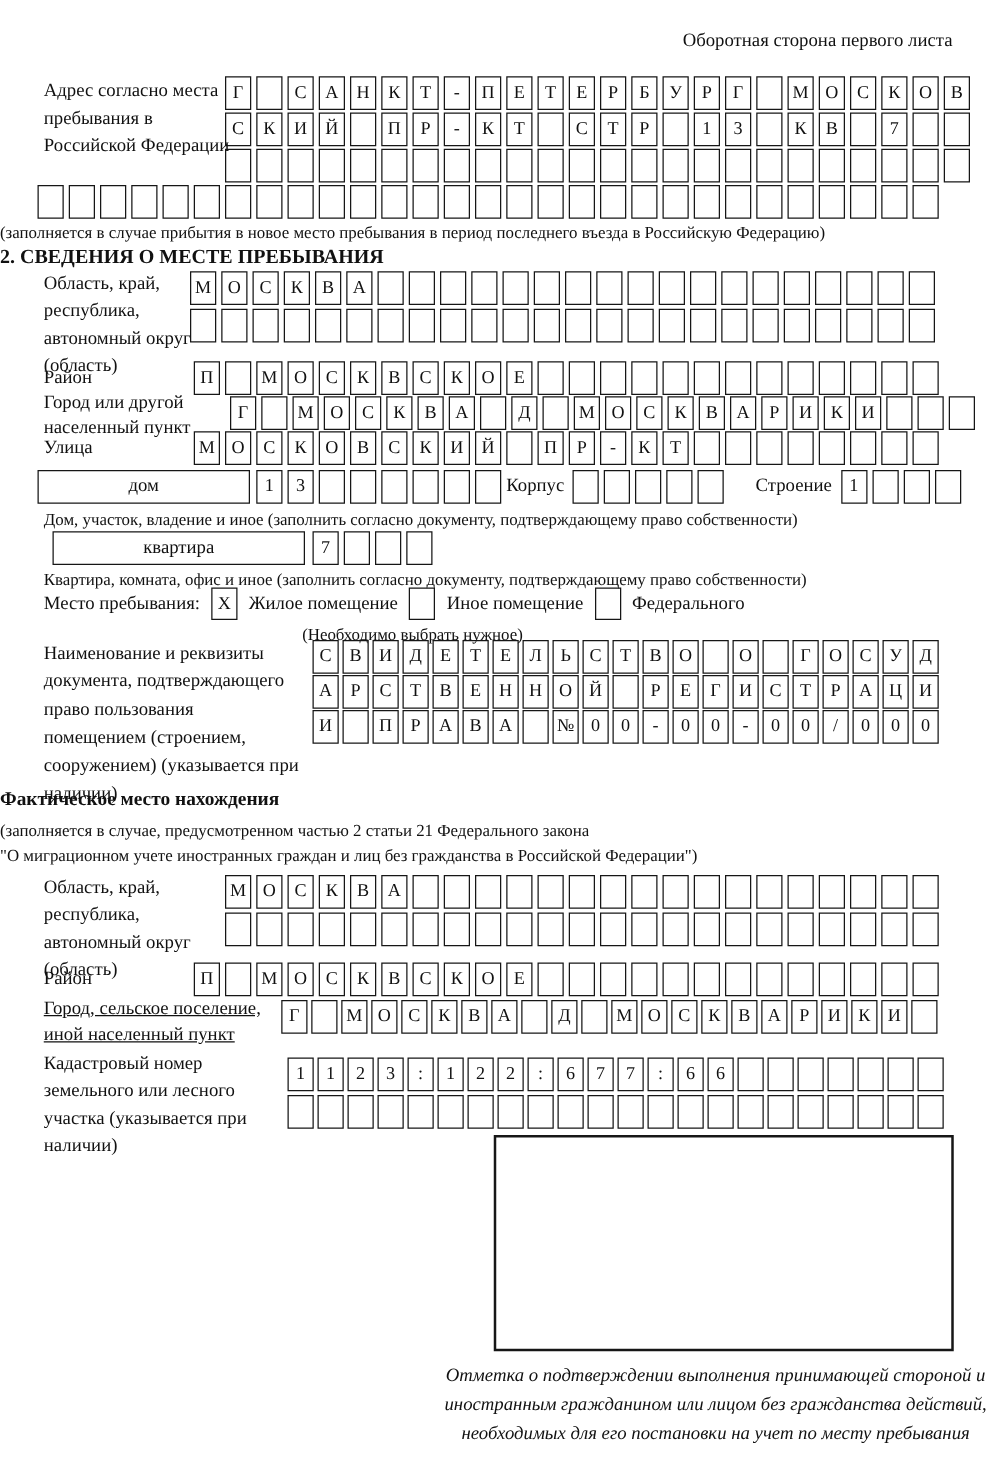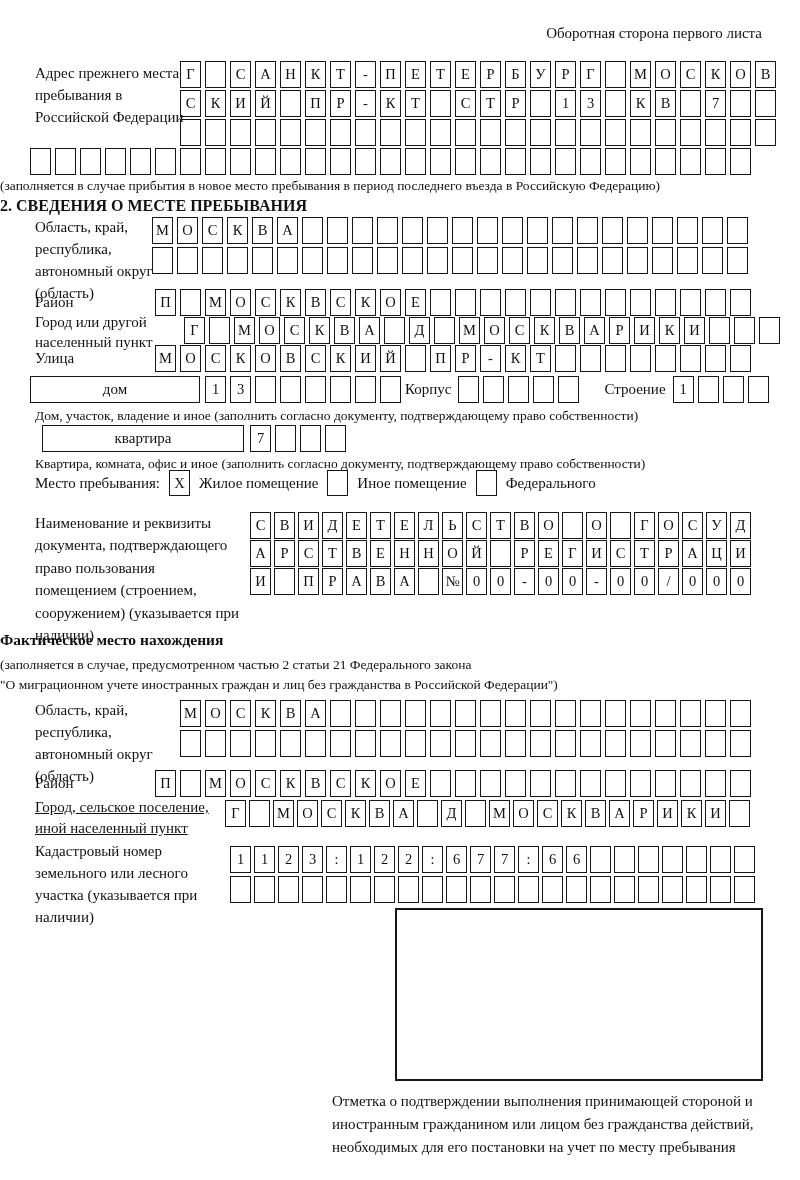--- a/index.html
+++ b/index.html
@@ -35,21 +35,21 @@
   .stay-row{display:flex;align-items:center;gap:9px;}
   .conf-box{box-sizing:border-box;border:2px solid #161616;background:#fff;}
 </style>
 </head>
 <body>
 
 <div id="page">
 
   <div class="abs flabel" style="top:22px;right:38px;">Оборотная сторона первого листа</div>
 
-  <div class="abs flabel" style="left:35px;top:62px;width:150px;">Адрес прежнего места пребывания в Российской Федерации</div>
+  <div class="abs flabel" style="left:35px;top:62px;width:150px;">Адрес согласно места пребывания в Российской Федерации</div>
   <div class="abs cells" style="left:180px;top:61px;">
       <span class="c">Г</span>
       <span class="c"></span>
       <span class="c">С</span>
       <span class="c">А</span>
       <span class="c">Н</span>
       <span class="c">К</span>
       <span class="c">Т</span>
       <span class="c">-</span>
       <span class="c">П</span>
@@ -332,20 +332,21 @@
         <span class="c"></span>
         <span class="c"></span>
       </div>
   </div>
   <div class="abs cap" style="left:35px;top:456px;">Квартира, комната, офис и иное (заполнить согласно документу, подтверждающему право собственности)</div>
 
   <div class="abs stay-row" style="left:35px;top:470px;">
     <span class="optlab">Место пребывания:</span>
     <span style="display:contents;"><span class="chk">X</span><span class="optlab">Жилое помещение</span><span class="chk"></span><span class="optlab">Иное помещение</span><span class="chk"></span><span class="optlab">Федерального</span></span>
   </div>
+  <div class="abs cap" style="left:150px;top:500px;width:360px;text-align:center;">(Необходимо выбрать нужное)</div>
 
   <div class="abs flabel" style="left:35px;top:512px;width:205px;line-height:22.4px;">Наименование и реквизиты документа, подтверждающего право пользования помещением (строением, сооружением) (указывается при наличии)</div>
   <div class="abs cells t" style="left:250px;top:512px;">
       <span class="c">С</span>
       <span class="c">В</span>
       <span class="c">И</span>
       <span class="c">Д</span>
       <span class="c">Е</span>
       <span class="c">Т</span>
       <span class="c">Е</span>
@@ -565,15 +566,15 @@
       <span class="c"></span>
       <span class="c"></span>
       <span class="c"></span>
       <span class="c"></span>
       <span class="c"></span>
       <span class="c"></span>
       <span class="c"></span>
     </div>
 
   <div class="abs conf-box" style="left:395px;top:908px;width:368px;height:173px;"></div>
-  <div class="abs flabel" style="left:332px;top:1090px;width:445px;line-height:23px;">Отметка о подтверждении выполнения принимающей стороной и иностранным гражданином или лицом без гражданства действий, необходимых для его постановки на учет по месту пребывания</div>
+  <div class="abs flabel" style="left:350px;top:1090px;width:445px;text-align:center;line-height:23px;font-style:italic;">Отметка о подтверждении выполнения принимающей стороной и иностранным гражданином или лицом без гражданства действий, необходимых для его постановки на учет по месту пребывания</div>
 
 </div>
 
 </body></html>

